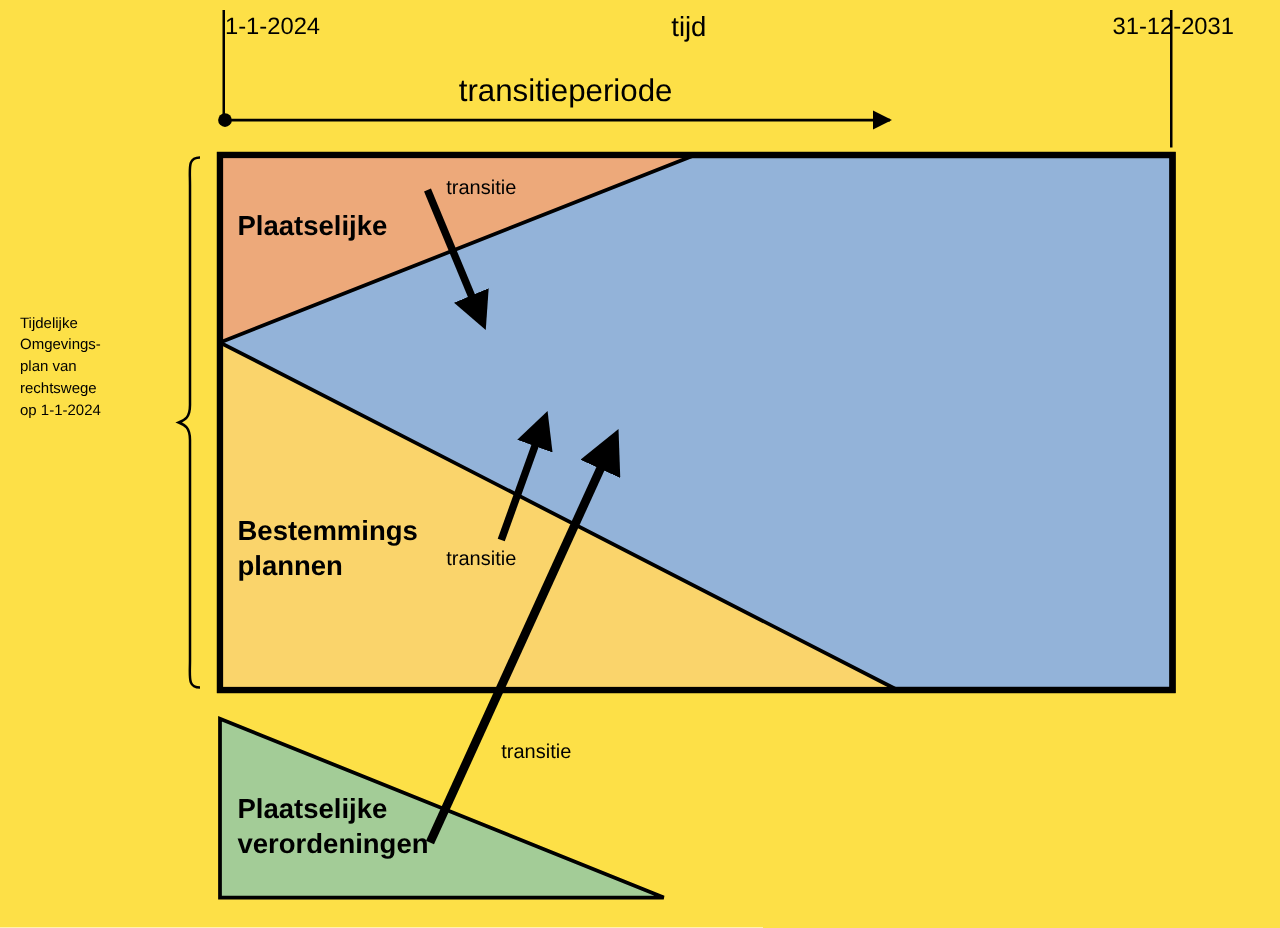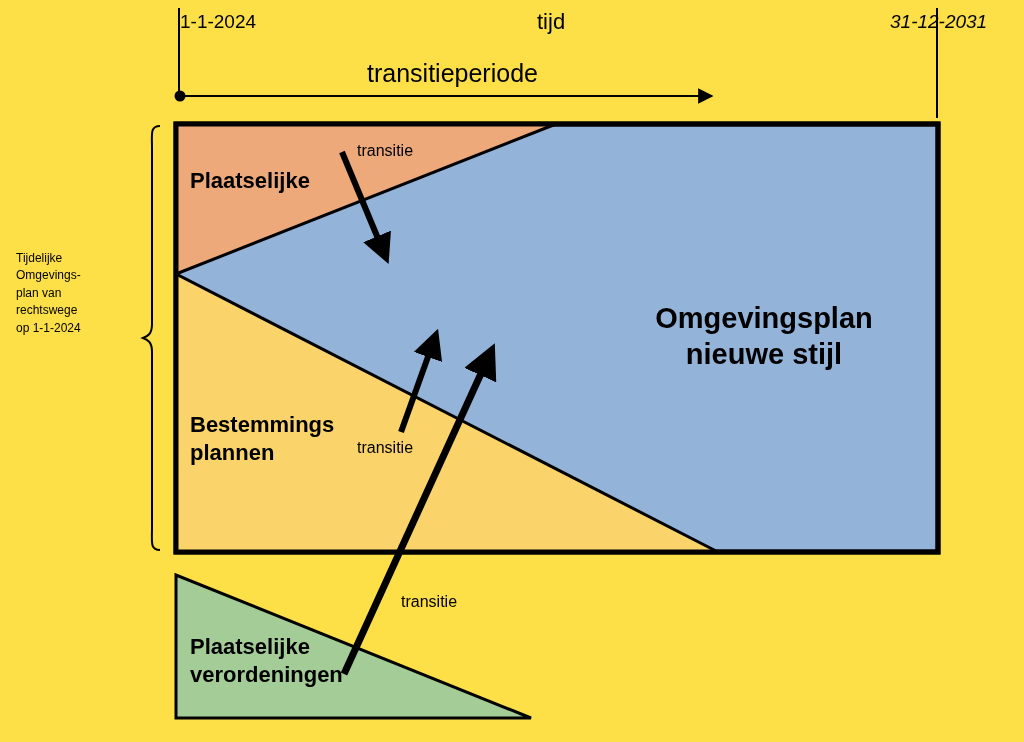--- a/index.html
+++ b/index.html
@@ -103,40 +103,38 @@
 
     <line x1="401" y1="432" x2="434" y2="340" stroke="#000" stroke-width="6" marker-end="url(#arrowThick)"></line>
 
     <line x1="344" y1="674" x2="489" y2="356" stroke="#000" stroke-width="7" marker-end="url(#arrowThick)"></line>
   </svg>
 
   <div class="lbl date-label" style="left:180px; top:10px;">1-1-2024</div>
 
   <div class="lbl tijd-label" style="left:537px; top:8px;">tijd</div>
 
-  <div class="lbl date-label" style="left:890px; top:10px;font-style:italic;">31-12-2031</div>
+  <div class="lbl date-label" style="left:890px; top:10px;">31-12-2031</div>
 
   <div class="lbl transitieperiode-label" style="left:367px; top:58px;">transitieperiode</div>
 
   <div class="lbl side-label" style="left:16px; top:250px; width:130px;">Tijdelijke
 Omgevings-
 plan van
 rechtswege
 op 1-1-2024</div>
 
   <div class="lbl block-label-bold" style="left:190px; top:167px;">Plaatselijke</div>
 
   <div class="lbl transitie-small" style="left:357px; top:141px;">transitie</div>
 
   <div class="lbl block-label-bold" style="left:190px; top:411px;">Bestemmings
 plannen</div>
 
   <div class="lbl transitie-small" style="left:357px; top:438px;">transitie</div>
 
-  <div class="lbl big-label" style="left:604px; top:300px; width:320px;">Omgevingsplan
-nieuwe stijl</div>
 
   <div class="lbl transitie-small" style="left:401px; top:592px;">transitie</div>
 
   <div class="lbl block-label-bold" style="left:190px; top:633px;">Plaatselijke
 verordeningen</div>
 
 </div>
 
 </body></html>

